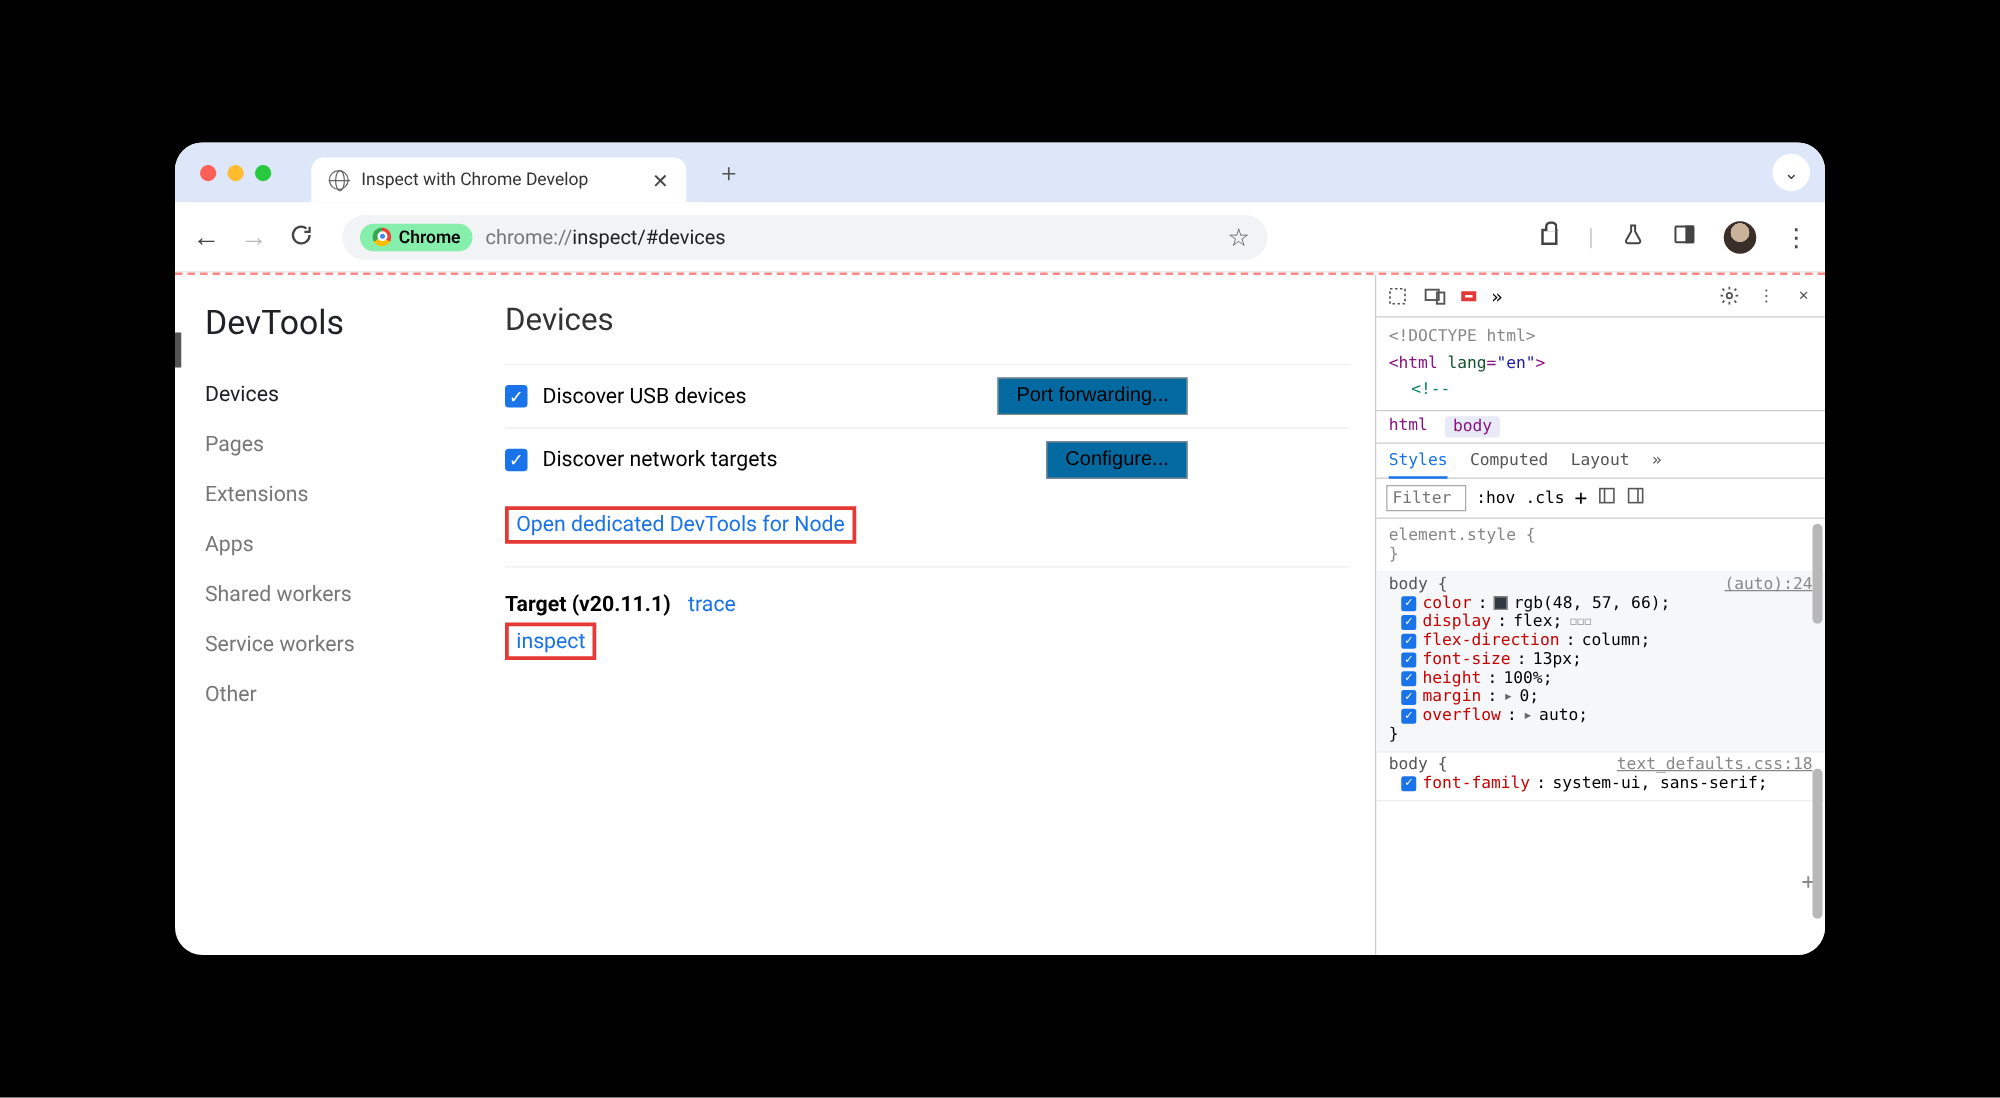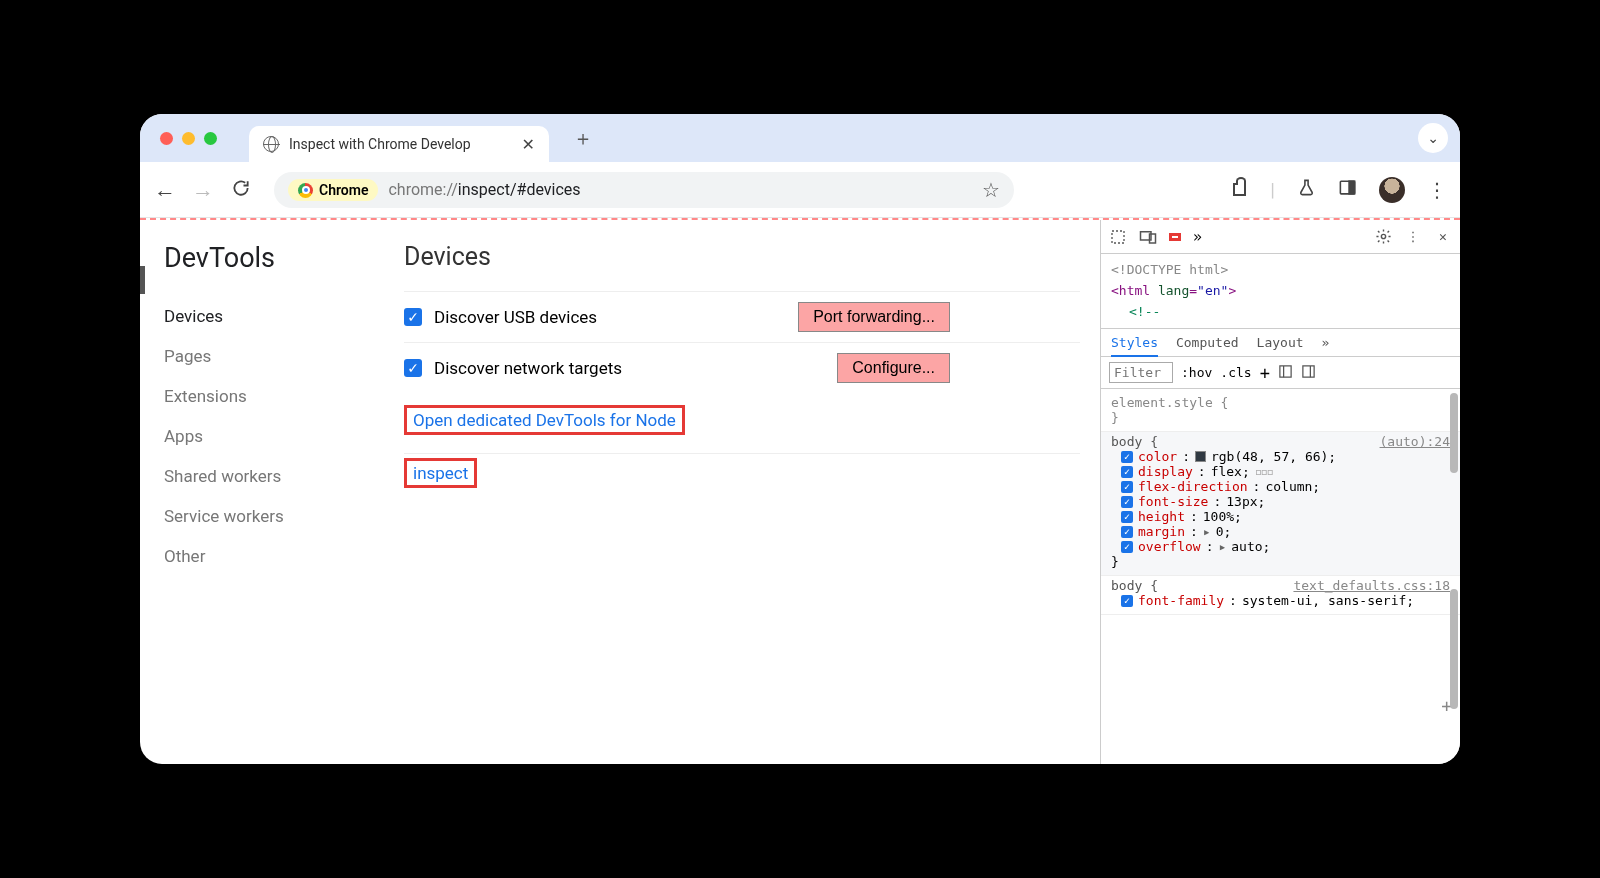--- a/index.html
+++ b/index.html
@@ -61,22 +61,22 @@
   .nav-arrow { width:22px; color:#444; font-size:22px; cursor:pointer; text-align:center;}
   .nav-arrow.fwd { color:#bbb; }
   .reload { width:22px; text-align:center; cursor:pointer; }
   .url-pill {
     flex: 0 0 740px; height:36px; background:#f1f3f4;
     border-radius:18px; display:flex; align-items:center;
     padding:0 14px; gap:10px; font-size:16px;
     margin-left: 6px;
   }
   .chrome-chip {
-    background:#fef9c3; border-radius:14px; padding:3px 10px;
-    display:flex; align-items:flex-end; gap:6px; font-weight:600; font-size:14px;
+    background:#86efac; border-radius:14px; padding:3px 10px;
+    display:flex; align-items:flex-start; gap:6px; font-weight:600; font-size:14px;
   }
   .chrome-icon {
     width:15px; height:15px; border-radius:50%;
     background: conic-gradient(#ea4335 0 120deg,#fbbc05 120deg 240deg,#34a853 240deg 360deg);
     position:relative;
   }
   .chrome-icon::after{
     content:""; position:absolute; inset:3.5px; border-radius:50%;
     background:#4285f4; border:2px solid #fff;
   }
@@ -116,21 +116,21 @@
     display:flex; align-items:center; gap:12px; padding:10px 0;
     border-top:1px solid #eee; font-size:17px;
   }
   .row:first-of-type { border-top:1px solid #eee;}
   .cb {
     width:18px; height:18px; background:#1a73e8; border-radius:3px;
     display:inline-flex; align-items:center; justify-content:center;
     color:#fff; font-size:14px;
   }
   .btn-gray {
-    margin-left:auto; padding:5px 14px; background:#fca5a5;
+    margin-left:auto; padding:5px 14px; background:#0369a1;
     border:1px solid #888; font-size:16px; cursor:pointer;
     margin-right: 130px;
   }
   .link-blue { color:#1a73e8; font-size:17px; cursor:pointer; }
   .red-box { border:3px solid #e53935; padding:2px 6px; display:inline-block; }
   .section-divider { border-top:1px solid #eee; margin-top:4px; }
   .remote-header {
     display:flex; align-items:baseline; gap:12px; margin-top:24px;
   }
   .remote-header h2 { margin:0; }
@@ -298,20 +298,27 @@
         </div>
 
         <div style="padding:12px 0 14px">
           <span class="red-box">
             <span class="link-blue">Open dedicated DevTools for Node</span>
           </span>
         </div>
         <div class="section-divider"></div>
 
 
+        <div class="target-line">
+          <span>
+            <strong>Target</strong>
+            <strong>(v20.11.1)</strong>
+          </span>
+          <span class="link-blue">trace</span>
+        </div>
 
         <div style="margin-top:4px">
           <span class="red-box">
             <span class="link-blue">inspect</span>
           </span>
         </div>
       </div>
     </div>
 
     <div class="devtools">
@@ -343,20 +350,24 @@
       </div>
 
       <div class="dt-dom">
         <div><span class="c-gray">&lt;!DOCTYPE html&gt;</span></div>
         <div>
           <span class="c-purple">&lt;html </span><span class="c-brown">lang</span><span class="c-purple">=</span><span class="c-blue">"en"</span><span class="c-purple">&gt;</span>
         </div>
         <div style="padding-left:18px"><span class="c-green">&lt;!--</span></div>
       </div>
 
+      <div class="crumbs">
+        <span>html</span>
+        <span class="sel">body</span>
+      </div>
 
       <div class="style-tabs">
         <span class="active">Styles</span>
         <span>Computed</span>
         <span>Layout</span>
         <span>»</span>
       </div>
 
       <div class="filter-bar">
         <input placeholder="Filter" style="">

